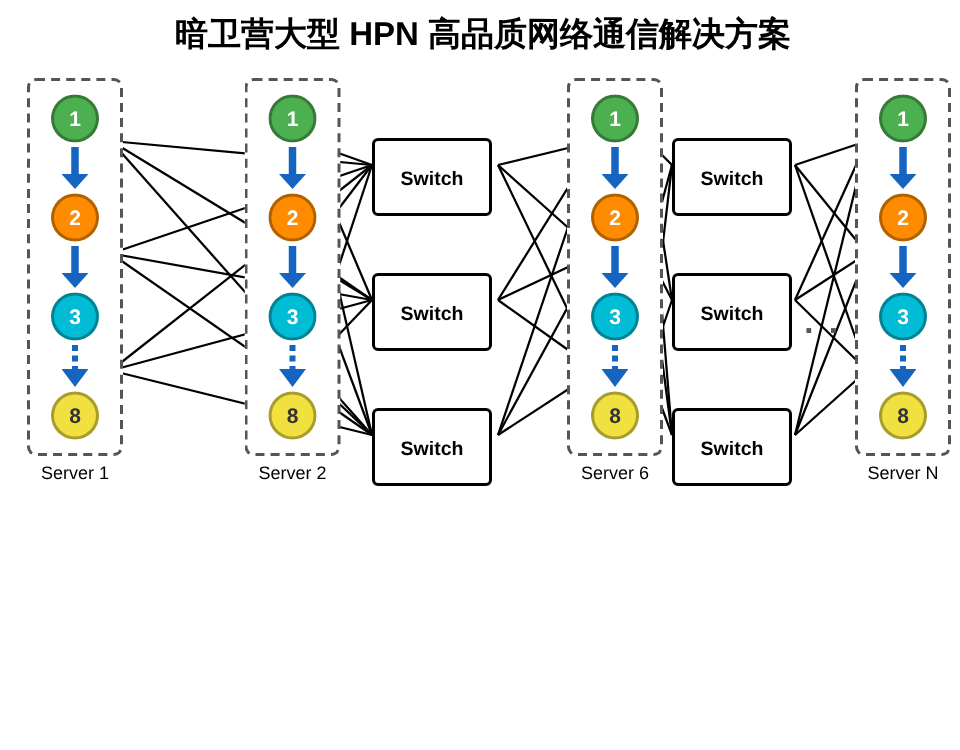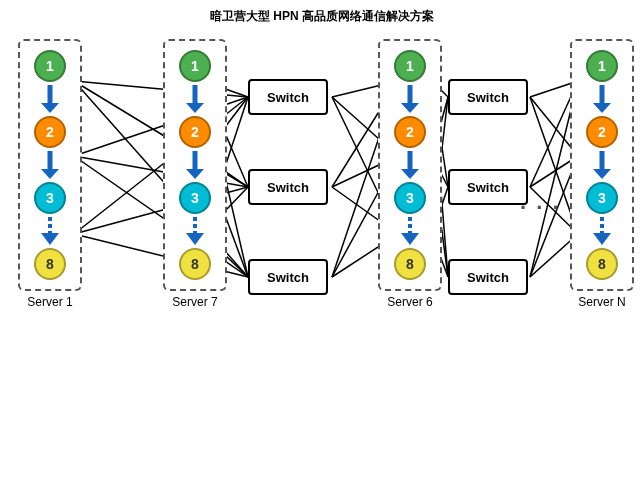--- a/index.html
+++ b/index.html
@@ -7,21 +7,21 @@
       width: 640px;
       height: 500px;
       background: #fff;
       font-family: Arial, sans-serif;
       overflow: hidden;
       position: relative;
     }
 
     .title {
       text-align: center;
-      font-size: 12px;
+      font-size: 22px;
       font-weight: bold;
       padding: 8px 0 4px 4px;
       color: #000;
     }
 
     .main-area {
       position: relative;
       width: 640px;
       height: 440px;
     }
@@ -85,21 +85,21 @@
       text-align: center;
     }
 
     
     .switch-box {
       position: absolute;
       border: 2px solid #000;
       background: #fff;
       border-radius: 4px;
       width: 80px;
-      height: 36px;
+      height: 52px;
       display: flex;
       align-items: center;
       justify-content: center;
       font-size: 13px;
       font-weight: bold;
       color: #000;
       z-index: 5;
     }
   </style>
 </head>
@@ -200,21 +200,21 @@
         <line x1="9" y1="0" x2="9" y2="22" stroke="#1565c0" stroke-width="5"></line>
         <polygon points="0,18 9,28 18,18" fill="#1565c0"></polygon>
       </svg>
       <div class="node-circle node-3">3</div>
       <svg width="18" height="28" viewBox="0 0 18 28">
         <line x1="9" y1="0" x2="9" y2="18" stroke="#1565c0" stroke-width="4" stroke-dasharray="4,3"></line>
         <polygon points="0,16 9,28 18,16" fill="#1565c0"></polygon>
       </svg>
       <div class="node-circle node-8">8</div>
     </div>
-    <div class="server-label">Server 7</div>
+    <div class="server-label">Server 2</div>
   </div>
 
   <div class="switch-box" style="left:248px; top:50px;">Switch</div>
   <div class="switch-box" style="left:248px; top:140px;">Switch</div>
   <div class="switch-box" style="left:248px; top:230px;">Switch</div>
 
   <div class="server-col" style="left:370px;">
     <div class="server-dashed">
       <div class="node-circle node-1">1</div>
       <svg width="18" height="28" viewBox="0 0 18 28">

